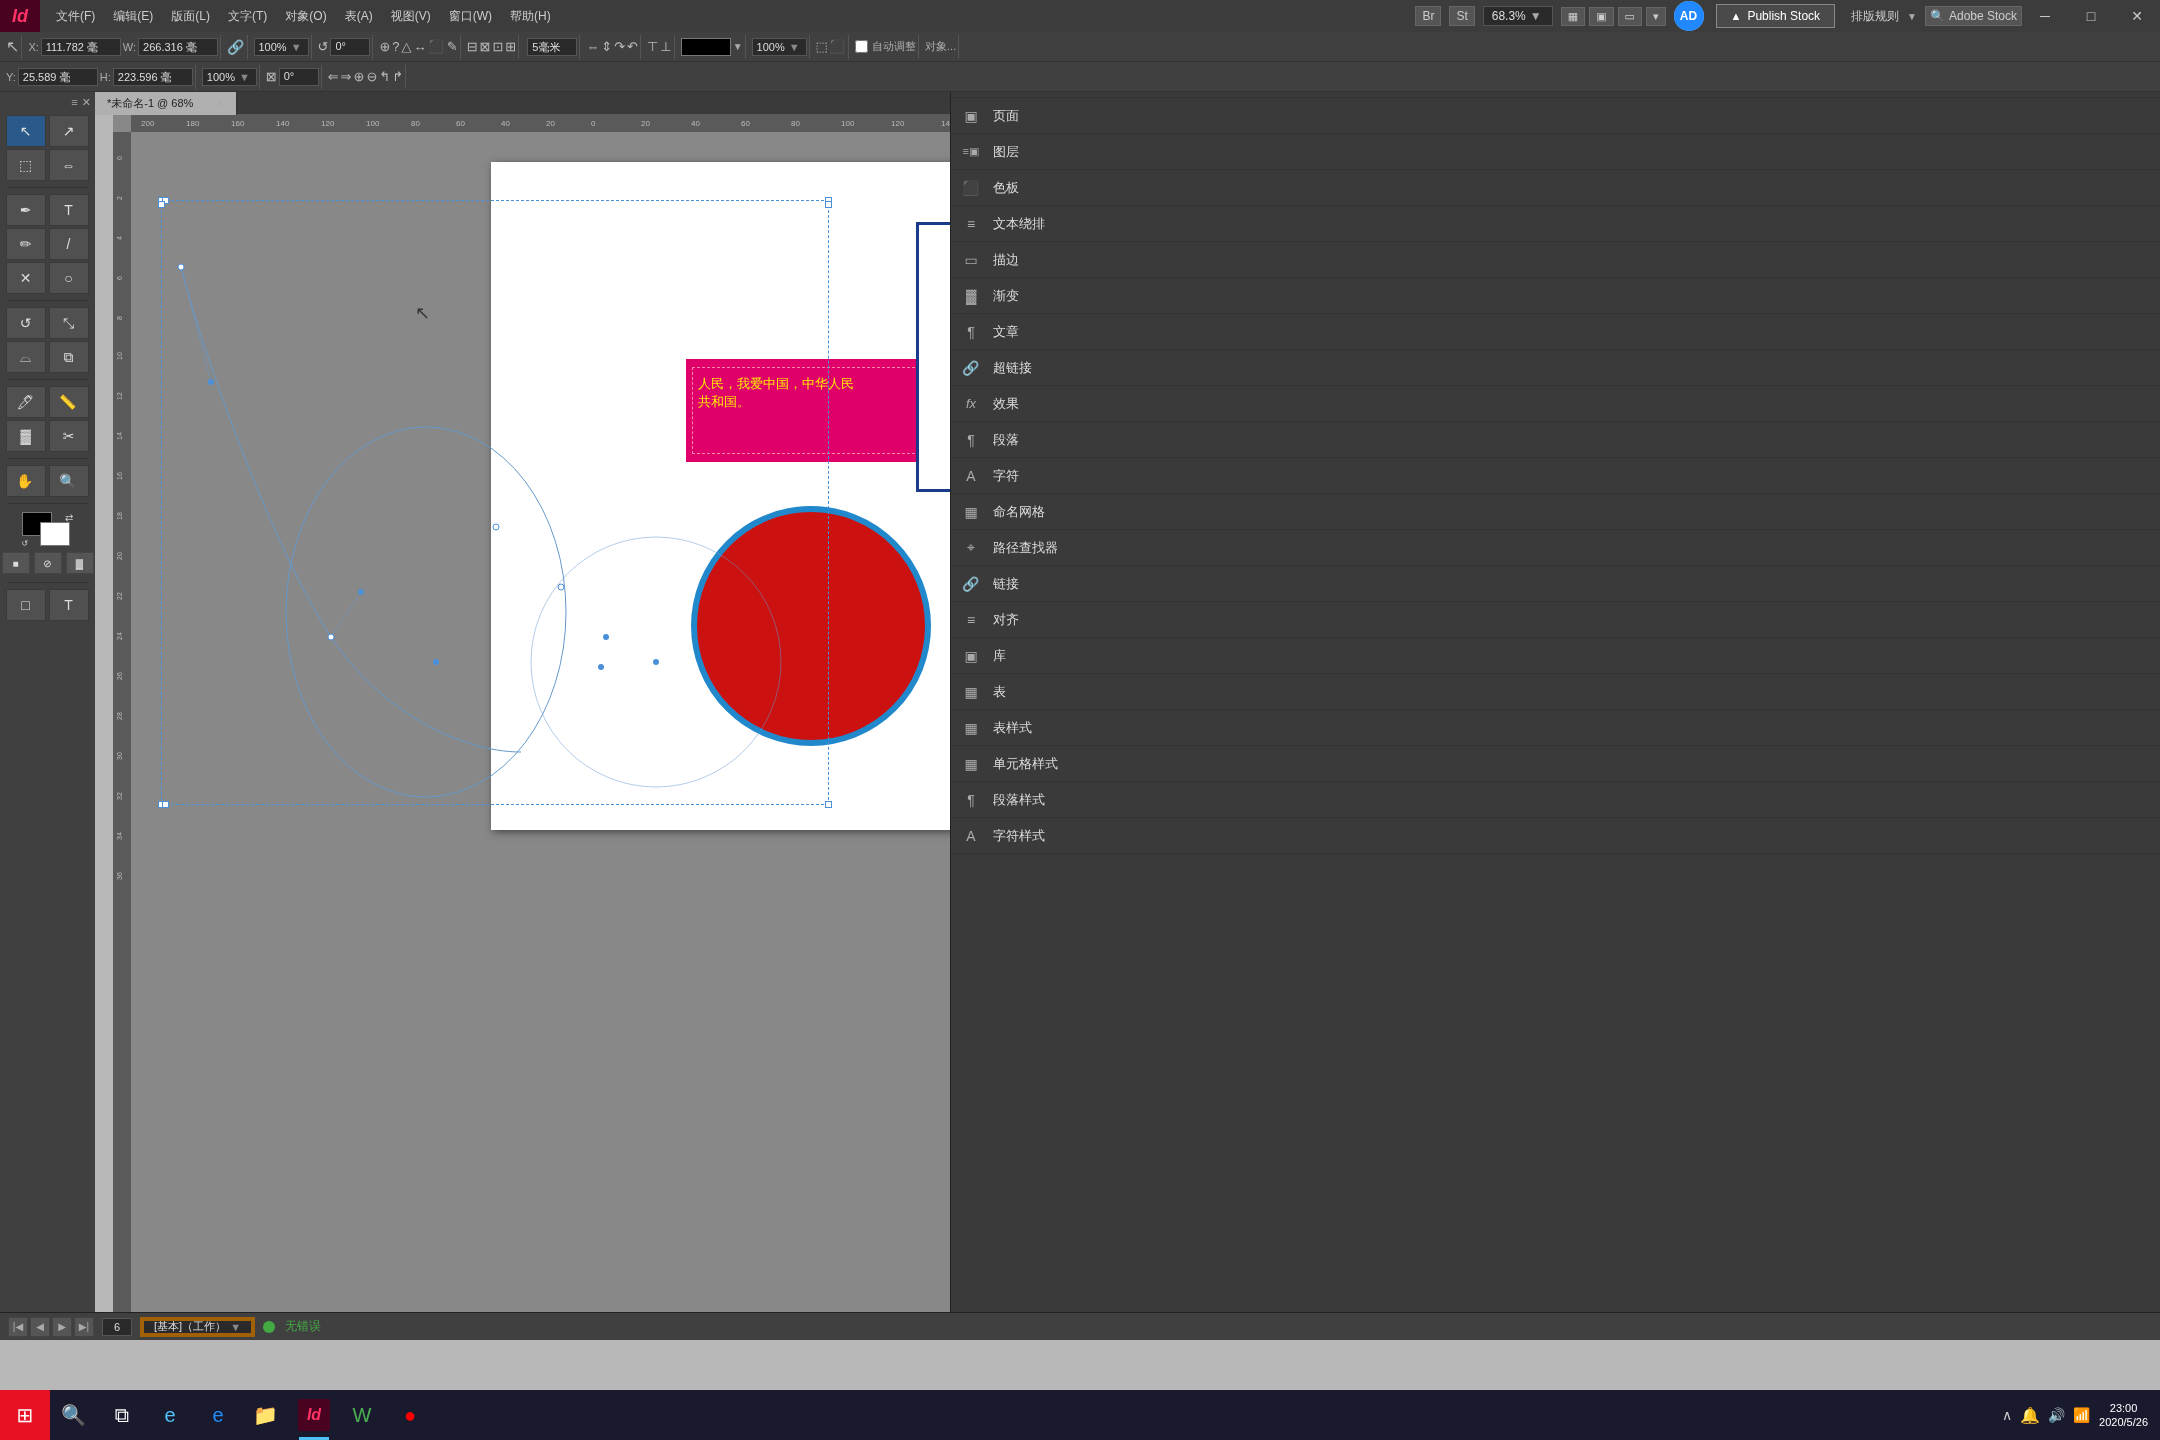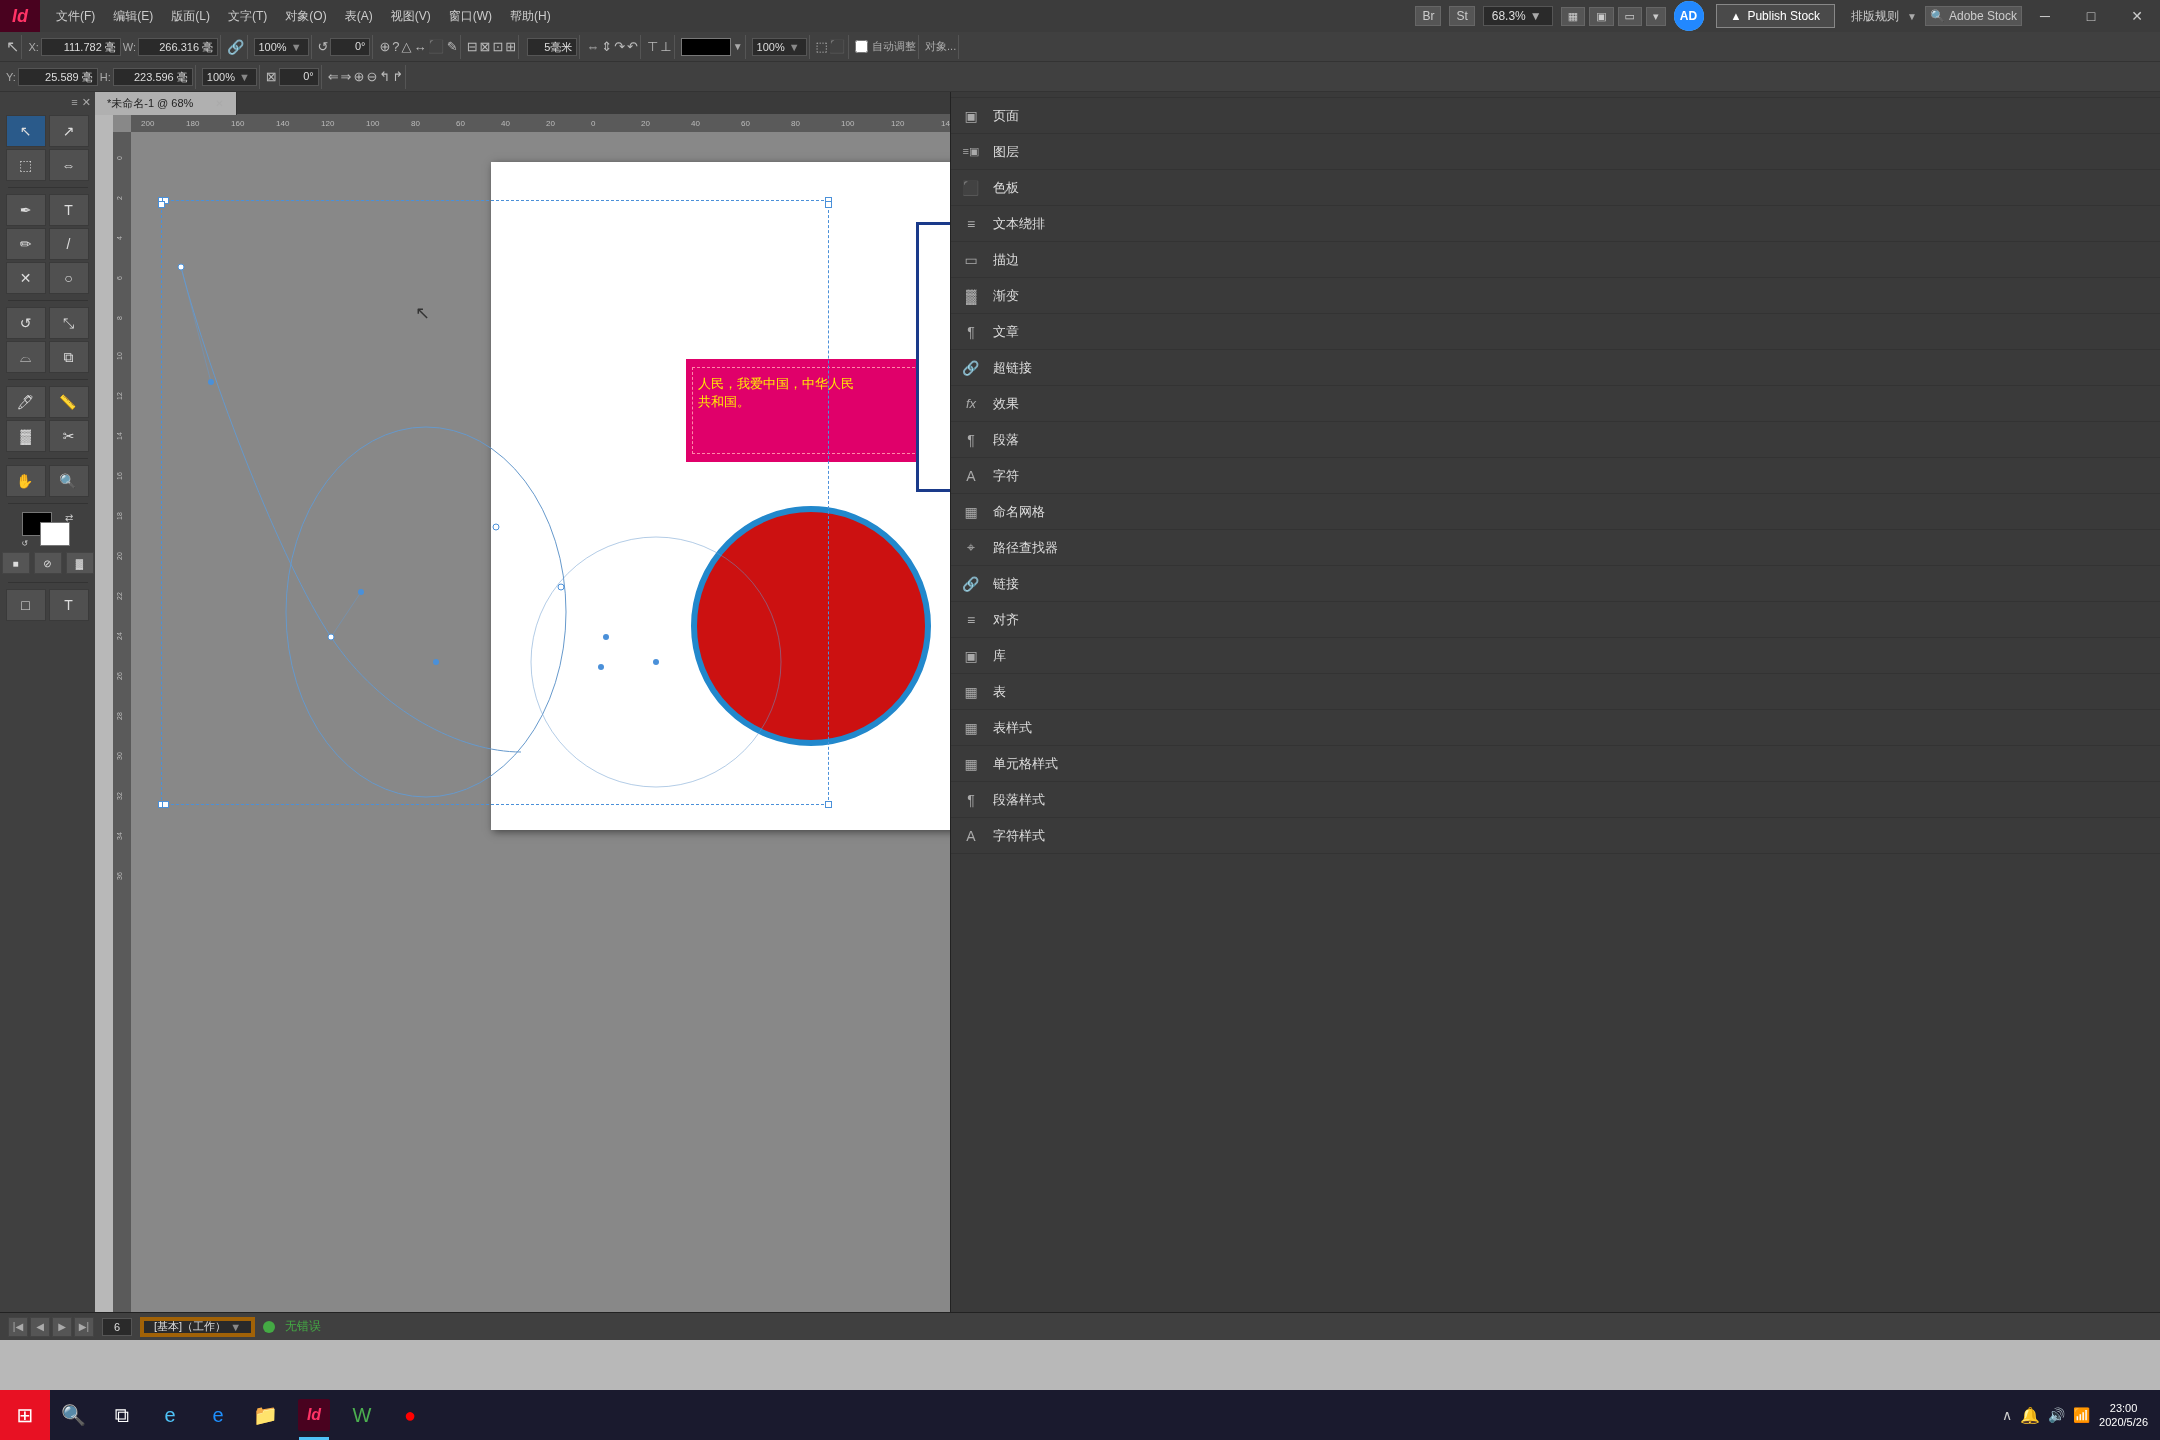--- a/index.html
+++ b/index.html
@@ -120,21 +120,20 @@
       border-right: 1px solid #555;
       height: 24px;
     }
     .tb-field {
       background: #2a2a2a;
       border: 1px solid #555;
       color: #ddd;
       font-size: 11px;
       padding: 1px 4px;
       height: 18px;
-      text-align: right;
     }
     .tb-label {
       color: #aaa;
       font-size: 11px;
     }
     .tb-dropdown {
       background: #2a2a2a;
       border: 1px solid #555;
       color: #ddd;
       font-size: 11px;

